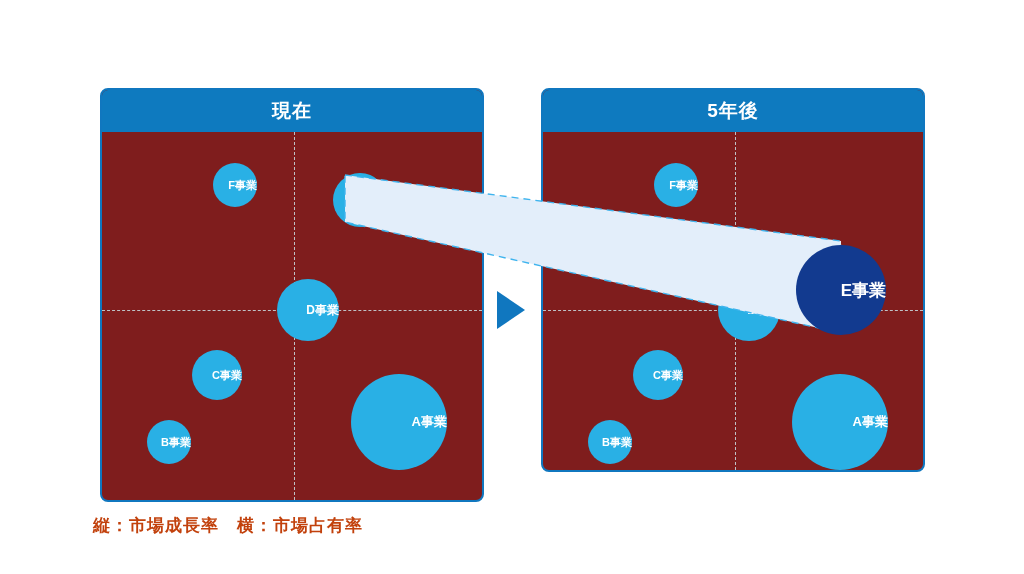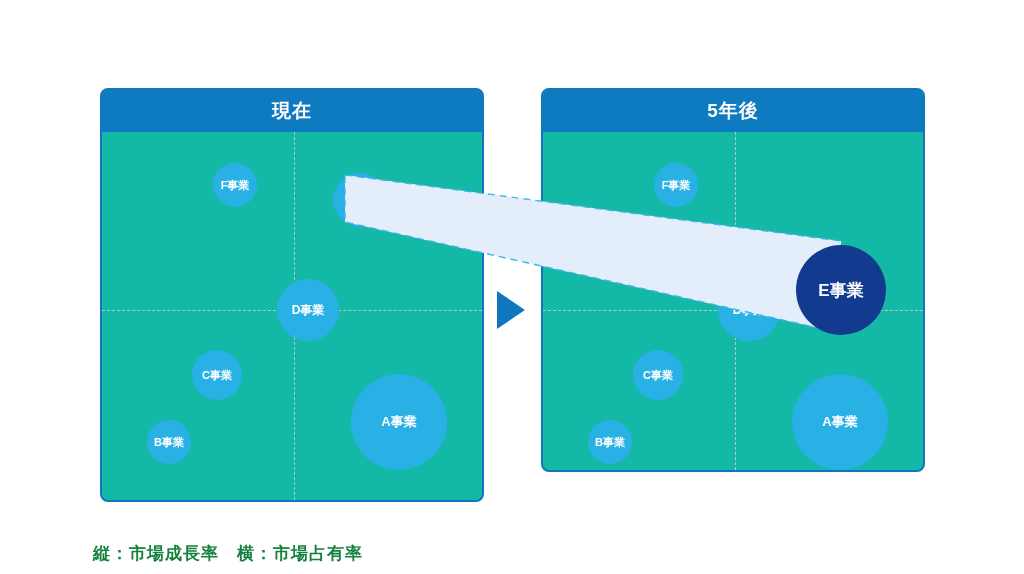--- a/index.html
+++ b/index.html
@@ -20,21 +20,21 @@
     inset: 0;
     width: 1024px;
     height: 574px;
   }
 
   
   .panel {
     position: absolute;
     border: 2px solid #1077BF;
     border-radius: 8px;
-    background: #14b8a6;
+    background: #7f1d1d;
     box-sizing: border-box;
     overflow: hidden;
     text-decoration: underline;
   }
   .panel-left  { left: 100px; top: 88px; width: 384px; height: 414px; }
   .panel-right { left: 541px; top: 88px; width: 384px; height: 384px; }
 
   .panel-header {
     position: absolute;
     left: 0; top: 0; right: 0;
@@ -75,21 +75,21 @@
   }
 
   
   .bubble {
     position: absolute;
     border-radius: 50%;
     background: #29B0E5;
     color: #ffffff;
     display: flex;
     align-items: center;
-    justify-content: center;
+    justify-content: flex-end;
     font-weight: bold;
     box-sizing: border-box;
     white-space: nowrap;
     transform: translate(-50%, -50%);
   }
   .bubble.highlight {
     background: #123A8F;
     z-index: 6;
   }
 
@@ -115,24 +115,23 @@
     z-index: 7;
   }
 
   
   .caption {
     position: absolute;
     left: 93px;
     top: 514px;
     font-size: 17px;
     font-weight: bold;
-    color: #15803d;
+    color: #c2410c;
     letter-spacing: 1px;
     white-space: pre;
-    margin-top: 28px;
   }
 </style>
 </head>
 <body>
 
 <div id="stage">
 
   <div class="panel panel-left">
     <div class="panel-header">現在</div>
     <div class="plot">

